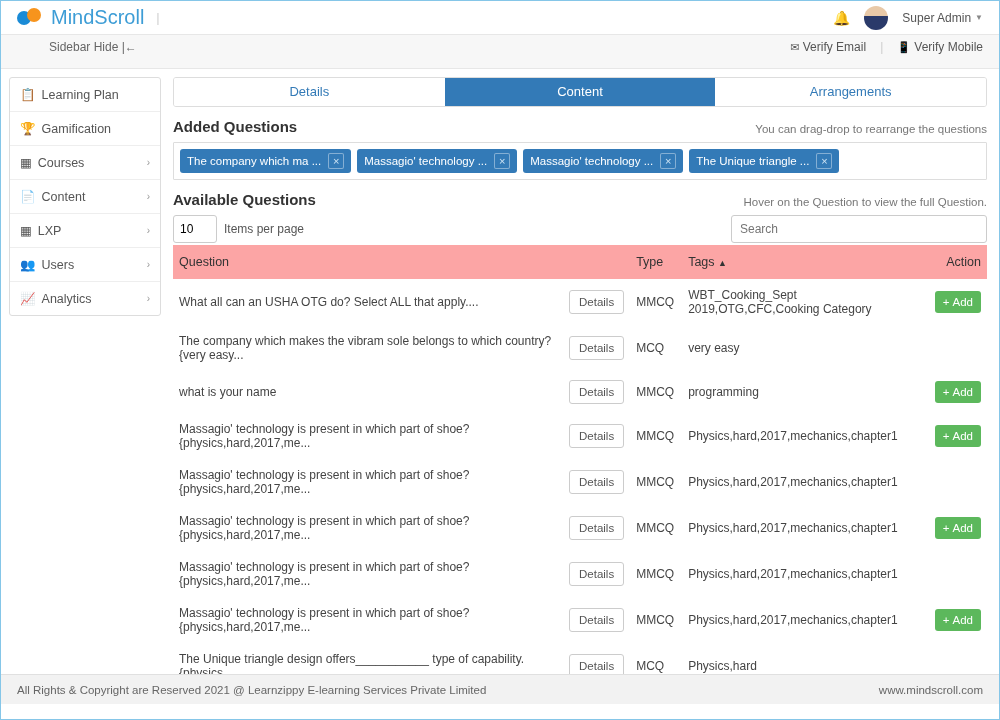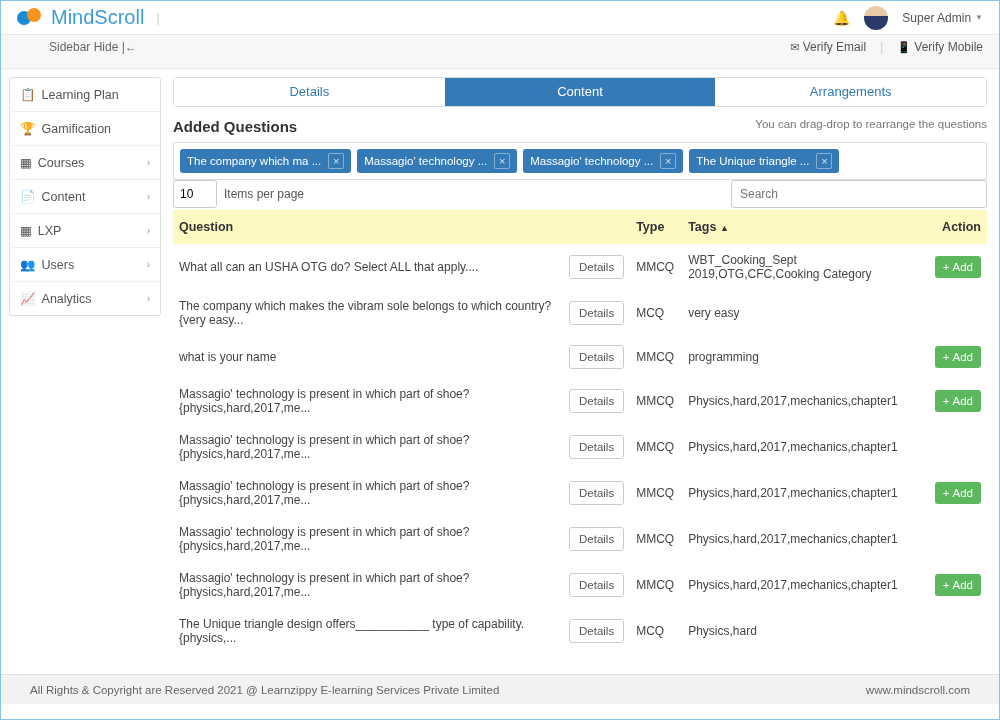--- a/index.html
+++ b/index.html
@@ -23,39 +23,39 @@
 .page{display:flex;height:605px}
 .sidebar{width:160px;padding:8px 0 0 8px}
 .side-card{border:1px solid #ddd;border-radius:3px;background:#fff;overflow:hidden}
 .side-item{padding:9px 10px;font-size:12.5px;color:#555;border-bottom:1px solid #eee;display:flex;align-items:center;gap:6px;cursor:pointer}
 .side-item:last-child{border-bottom:none}
 .side-item .chev{margin-left:auto;color:#999;font-size:10px}
 .main{flex:1;padding:8px 12px 0 12px;overflow:hidden}
 .tabs{display:flex;border:1px solid #ddd;border-radius:3px;overflow:hidden;height:30px}
 .tab{flex:1;text-align:center;line-height:28px;font-size:13px;color:#337ab7;background:#fff;cursor:pointer}
 .tab.active{background:#337ab7;color:#fff}
-.sec-head{display:flex;align-items:flex-start;margin:11px 0 7px}
+.sec-head{display:flex;align-items:flex-end;margin:11px 0 7px}
 .sec-head h3{font-size:15px;font-weight:600;color:#333}
 .sec-head .hint{margin-left:auto;font-size:11.5px;color:#777}
 .chips{border:1px solid #ddd;border-radius:1px;padding:6px;display:flex;gap:6px}
 .chip{background:#337ab7;color:#fff;font-size:11.5px;padding:4px 7px;border-radius:3px;display:flex;align-items:center;gap:7px}
 .chip-x{background:#337ab7;color:#cfe5f5;border:1px solid rgba(255,255,255,.4);border-radius:2px;width:16px;height:16px;display:flex;align-items:center;justify-content:center;font-size:11px;cursor:pointer}
 .toolbar{display:flex;align-items:center;gap:7px;margin-bottom:2px}
 .items-input{width:44px;height:28px;border:1px solid #ccc;border-radius:3px;padding:0 6px;font-size:12px}
 .ipp{font-size:12px;color:#555}
 .search{margin-left:auto;width:256px;height:28px;border:1px solid #ccc;border-radius:3px;padding:0 8px;font-size:12px}
 table{width:100%;border-collapse:collapse}
-thead th{text-align:left;font-weight:700;font-size:12.5px;color:#333;padding:10px 6px;background:#fef9c3}
+thead th{text-align:left;font-weight:400;font-size:12.5px;color:#333;padding:10px 6px;background:#fca5a5}
 tbody td{font-size:12px;color:#444;padding:9px 6px;vertical-align:middle}
 .col-q{width:390px}
 .col-type{width:52px}
 .col-action{width:52px;text-align:right}
 .btn-det{border:1px solid #ccc;background:#fff;border-radius:3px;padding:5px 9px;font-size:11.5px;color:#555;cursor:pointer}
 .btn-add{background:#5cb85c;color:#fff;border:none;border-radius:3px;padding:5px 8px;font-size:11.5px;cursor:pointer;display:inline-flex;align-items:center;gap:3px}
-.footer{height:30px;background:#f2f2f2;border-top:1px solid #e0e0e0;display:flex;align-items:center;padding:0 29px;font-size:11.5px;color:#666}
+.footer{height:30px;background:#f2f2f2;border-top:1px solid #e0e0e0;display:flex;align-items:center;padding:0 16px;font-size:11.5px;color:#666}
 .footer a{margin-left:auto;color:#666;text-decoration:none}
 .sort{font-size:9px}
 </style>
 </head>
 <body>
 
 <div class="topbar">
   <div class="logo-wrap">
     <div class="logo-icon">
         <div class="c1"></div>
@@ -145,20 +145,24 @@
         <div class="chip">
           <span>Massagio' technology ...</span>
           <span class="chip-x">×</span>
         </div>
         <div class="chip">
           <span>The Unique triangle ...</span>
           <span class="chip-x">×</span>
         </div>
       </div>
 
+    <div class="sec-head">
+      <h3>Available Questions</h3>
+      <span class="hint">Hover on the Question to view the full Question.</span>
+    </div>
 
     <div class="toolbar">
       <input class="items-input" value="10" style="">
       <span class="ipp">Items per page</span>
       <input class="search" placeholder="Search" style="">
     </div>
 
     <table>
       <thead>
           <tr>

